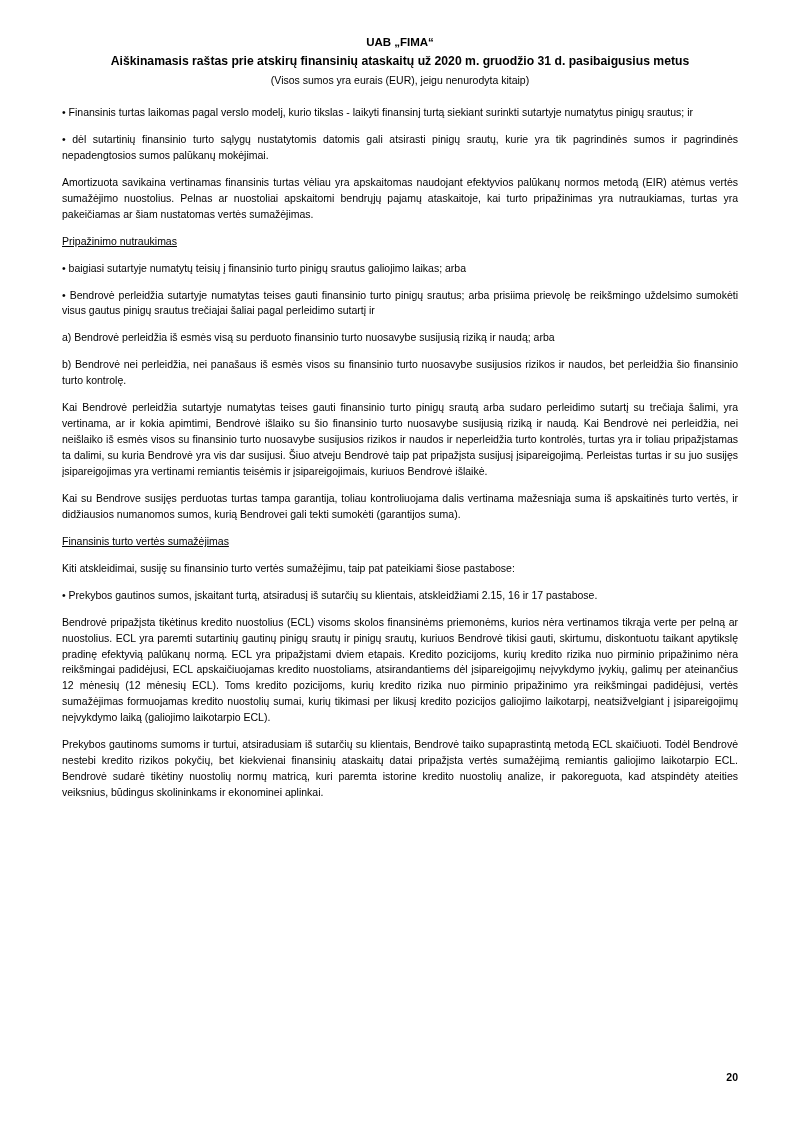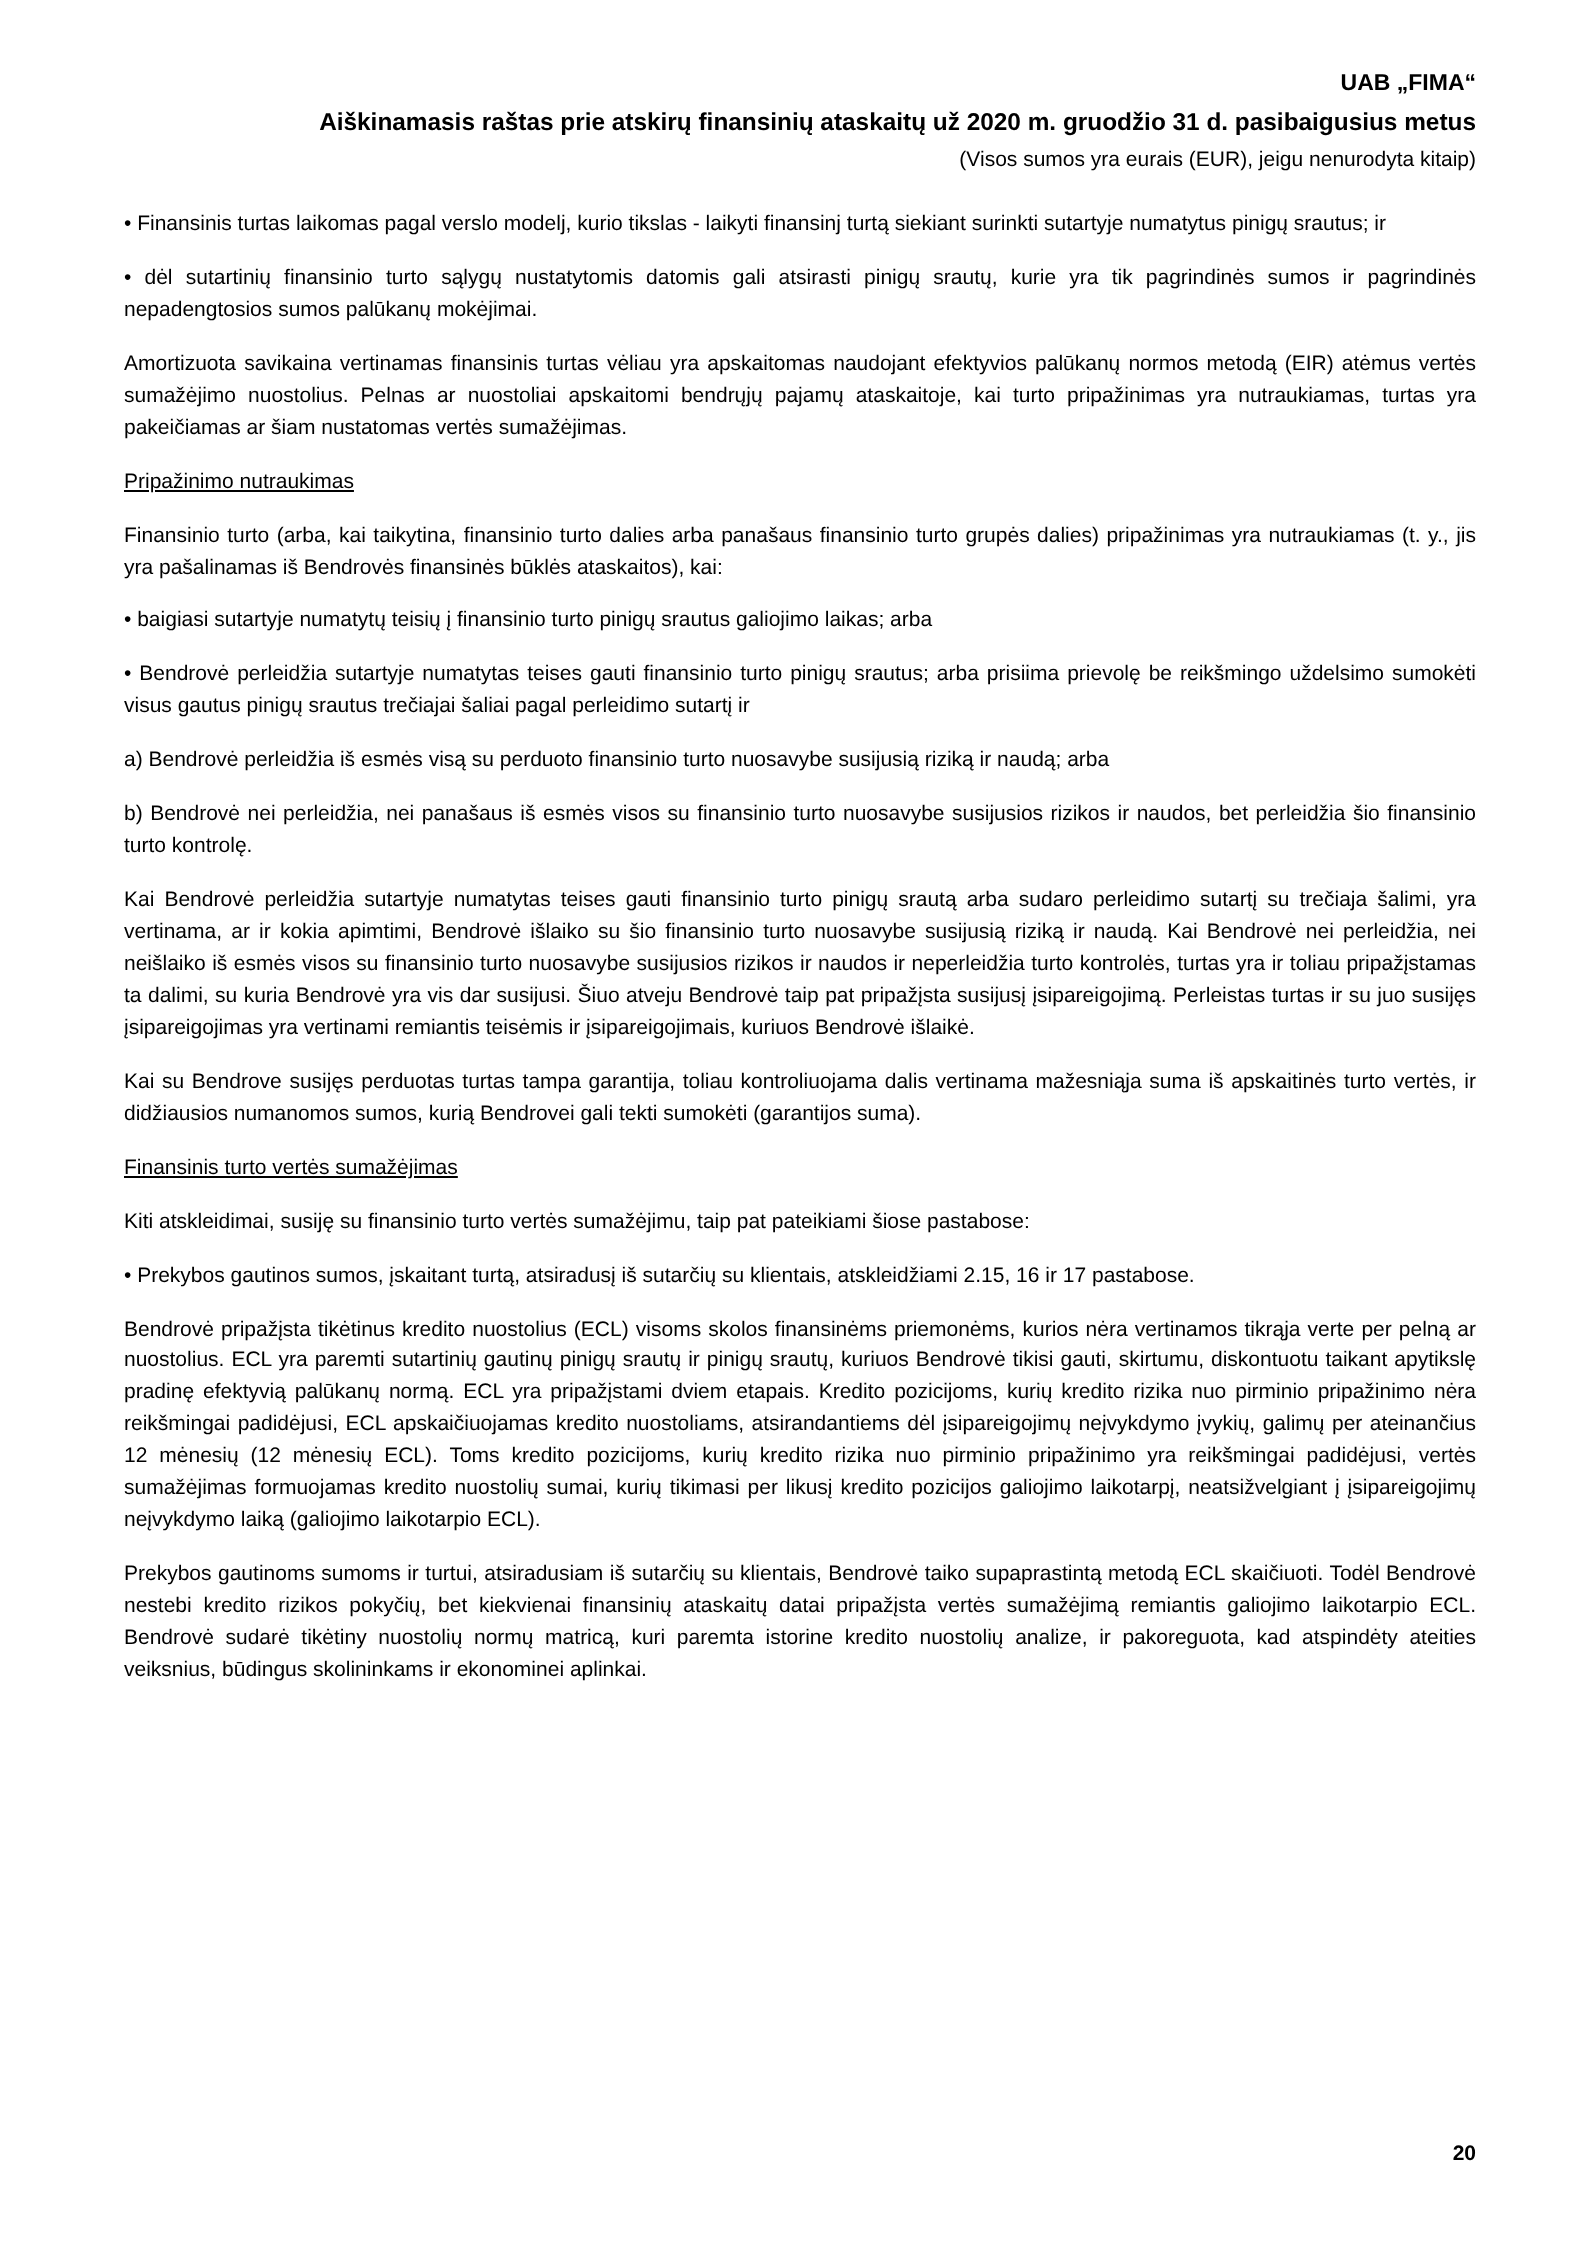--- a/index.html
+++ b/index.html
@@ -16,21 +16,21 @@
     overflow: hidden;
   }
   .page {
     box-sizing: border-box;
     width: 794px;
     height: 1123px;
     padding: 34px 56px 30px 62px;
     position: relative;
   }
   .doc-header {
-    text-align: right;
+    text-align: center;
     margin-bottom: 16px;
   }
   .doc-header .line1 {
     font-size: 11.5px;
     font-weight: bold;
     line-height: 1.45;
   }
   .doc-header .line2 {
     font-size: 12.2px;
     font-weight: bold;
@@ -82,21 +82,20 @@
     <div class="line1">UAB „FIMA“</div>
     <div class="line2">Aiškinamasis raštas prie atskirų finansinių ataskaitų už 2020 m. gruodžio 31 d. pasibaigusius metus</div>
     <div class="line3">(Visos sumos yra eurais (EUR), jeigu nenurodyta kitaip)</div>
   </div>
 
   <div class="body-content">
     <p class="para bullet">• Finansinis turtas laikomas pagal verslo modelj, kurio tikslas - laikyti finansinj turtą siekiant surinkti sutartyje numatytus pinigų srautus; ir</p>
     <p class="para bullet">• dėl sutartinių finansinio turto sąlygų nustatytomis datomis gali atsirasti pinigų srautų, kurie yra tik pagrindinės sumos ir pagrindinės nepadengtosios sumos palūkanų mokėjimai.</p>
     <p class="para">Amortizuota savikaina vertinamas finansinis turtas vėliau yra apskaitomas naudojant efektyvios palūkanų normos metodą (EIR) atėmus vertės sumažėjimo nuostolius. Pelnas ar nuostoliai apskaitomi bendrųjų pajamų ataskaitoje, kai turto pripažinimas yra nutraukiamas, turtas yra pakeičiamas ar šiam nustatomas vertės sumažėjimas.</p>
     <p class="subhead">Pripažinimo nutraukimas</p>
-    <p class="para">Finansinio turto (arba, kai taikytina, finansinio turto dalies arba panašaus finansinio turto grupės dalies) pripažinimas yra nutraukiamas (t. y., jis yra pašalinamas iš Bendrovės finansinės būklės ataskaitos), kai:</p>
     <p class="para bullet">• baigiasi sutartyje numatytų teisių į finansinio turto pinigų srautus galiojimo laikas; arba</p>
     <p class="para bullet">• Bendrovė perleidžia sutartyje numatytas teises gauti finansinio turto pinigų srautus; arba prisiima prievolę be reikšmingo uždelsimo sumokėti visus gautus pinigų srautus trečiajai šaliai pagal perleidimo sutartį ir</p>
     <p class="para left">a) Bendrovė perleidžia iš esmės visą su perduoto finansinio turto nuosavybe susijusią riziką ir naudą; arba</p>
     <p class="para">b) Bendrovė nei perleidžia, nei panašaus iš esmės visos su finansinio turto nuosavybe susijusios rizikos ir naudos, bet perleidžia šio finansinio turto kontrolę.</p>
     <p class="para">Kai Bendrovė perleidžia sutartyje numatytas teises gauti finansinio turto pinigų srautą arba sudaro perleidimo sutartį su trečiaja šalimi, yra vertinama, ar ir kokia apimtimi, Bendrovė išlaiko su šio finansinio turto nuosavybe susijusią riziką ir naudą. Kai Bendrovė nei perleidžia, nei neišlaiko iš esmės visos su finansinio turto nuosavybe susijusios rizikos ir naudos ir neperleidžia turto kontrolės, turtas yra ir toliau pripažįstamas ta dalimi, su kuria Bendrovė yra vis dar susijusi. Šiuo atveju Bendrovė taip pat pripažįsta susijusį įsipareigojimą. Perleistas turtas ir su juo susijęs įsipareigojimas yra vertinami remiantis teisėmis ir įsipareigojimais, kuriuos Bendrovė išlaikė.</p>
     <p class="para">Kai su Bendrove susijęs perduotas turtas tampa garantija, toliau kontroliuojama dalis vertinama mažesniąja suma iš apskaitinės turto vertės, ir didžiausios numanomos sumos, kurią Bendrovei gali tekti sumokėti (garantijos suma).</p>
     <p class="subhead">Finansinis turto vertės sumažėjimas</p>
     <p class="para left">Kiti atskleidimai, susiję su finansinio turto vertės sumažėjimu, taip pat pateikiami šiose pastabose:</p>
     <p class="para bullet">• Prekybos gautinos sumos, įskaitant turtą, atsiradusį iš sutarčių su klientais, atskleidžiami 2.15, 16 ir 17 pastabose.</p>
     <p class="para">Bendrovė pripažįsta tikėtinus kredito nuostolius (ECL) visoms skolos finansinėms priemonėms, kurios nėra vertinamos tikrąja verte per pelną ar nuostolius. ECL yra paremti sutartinių gautinų pinigų srautų ir pinigų srautų, kuriuos Bendrovė tikisi gauti, skirtumu, diskontuotu taikant apytikslę pradinę efektyvią palūkanų normą. ECL yra pripažįstami dviem etapais. Kredito pozicijoms, kurių kredito rizika nuo pirminio pripažinimo nėra reikšmingai padidėjusi, ECL apskaičiuojamas kredito nuostoliams, atsirandantiems dėl įsipareigojimų neįvykdymo įvykių, galimų per ateinančius 12 mėnesių (12 mėnesių ECL). Toms kredito pozicijoms, kurių kredito rizika nuo pirminio pripažinimo yra reikšmingai padidėjusi, vertės sumažėjimas formuojamas kredito nuostolių sumai, kurių tikimasi per likusį kredito pozicijos galiojimo laikotarpį, neatsižvelgiant į įsipareigojimų neįvykdymo laiką (galiojimo laikotarpio ECL).</p>

